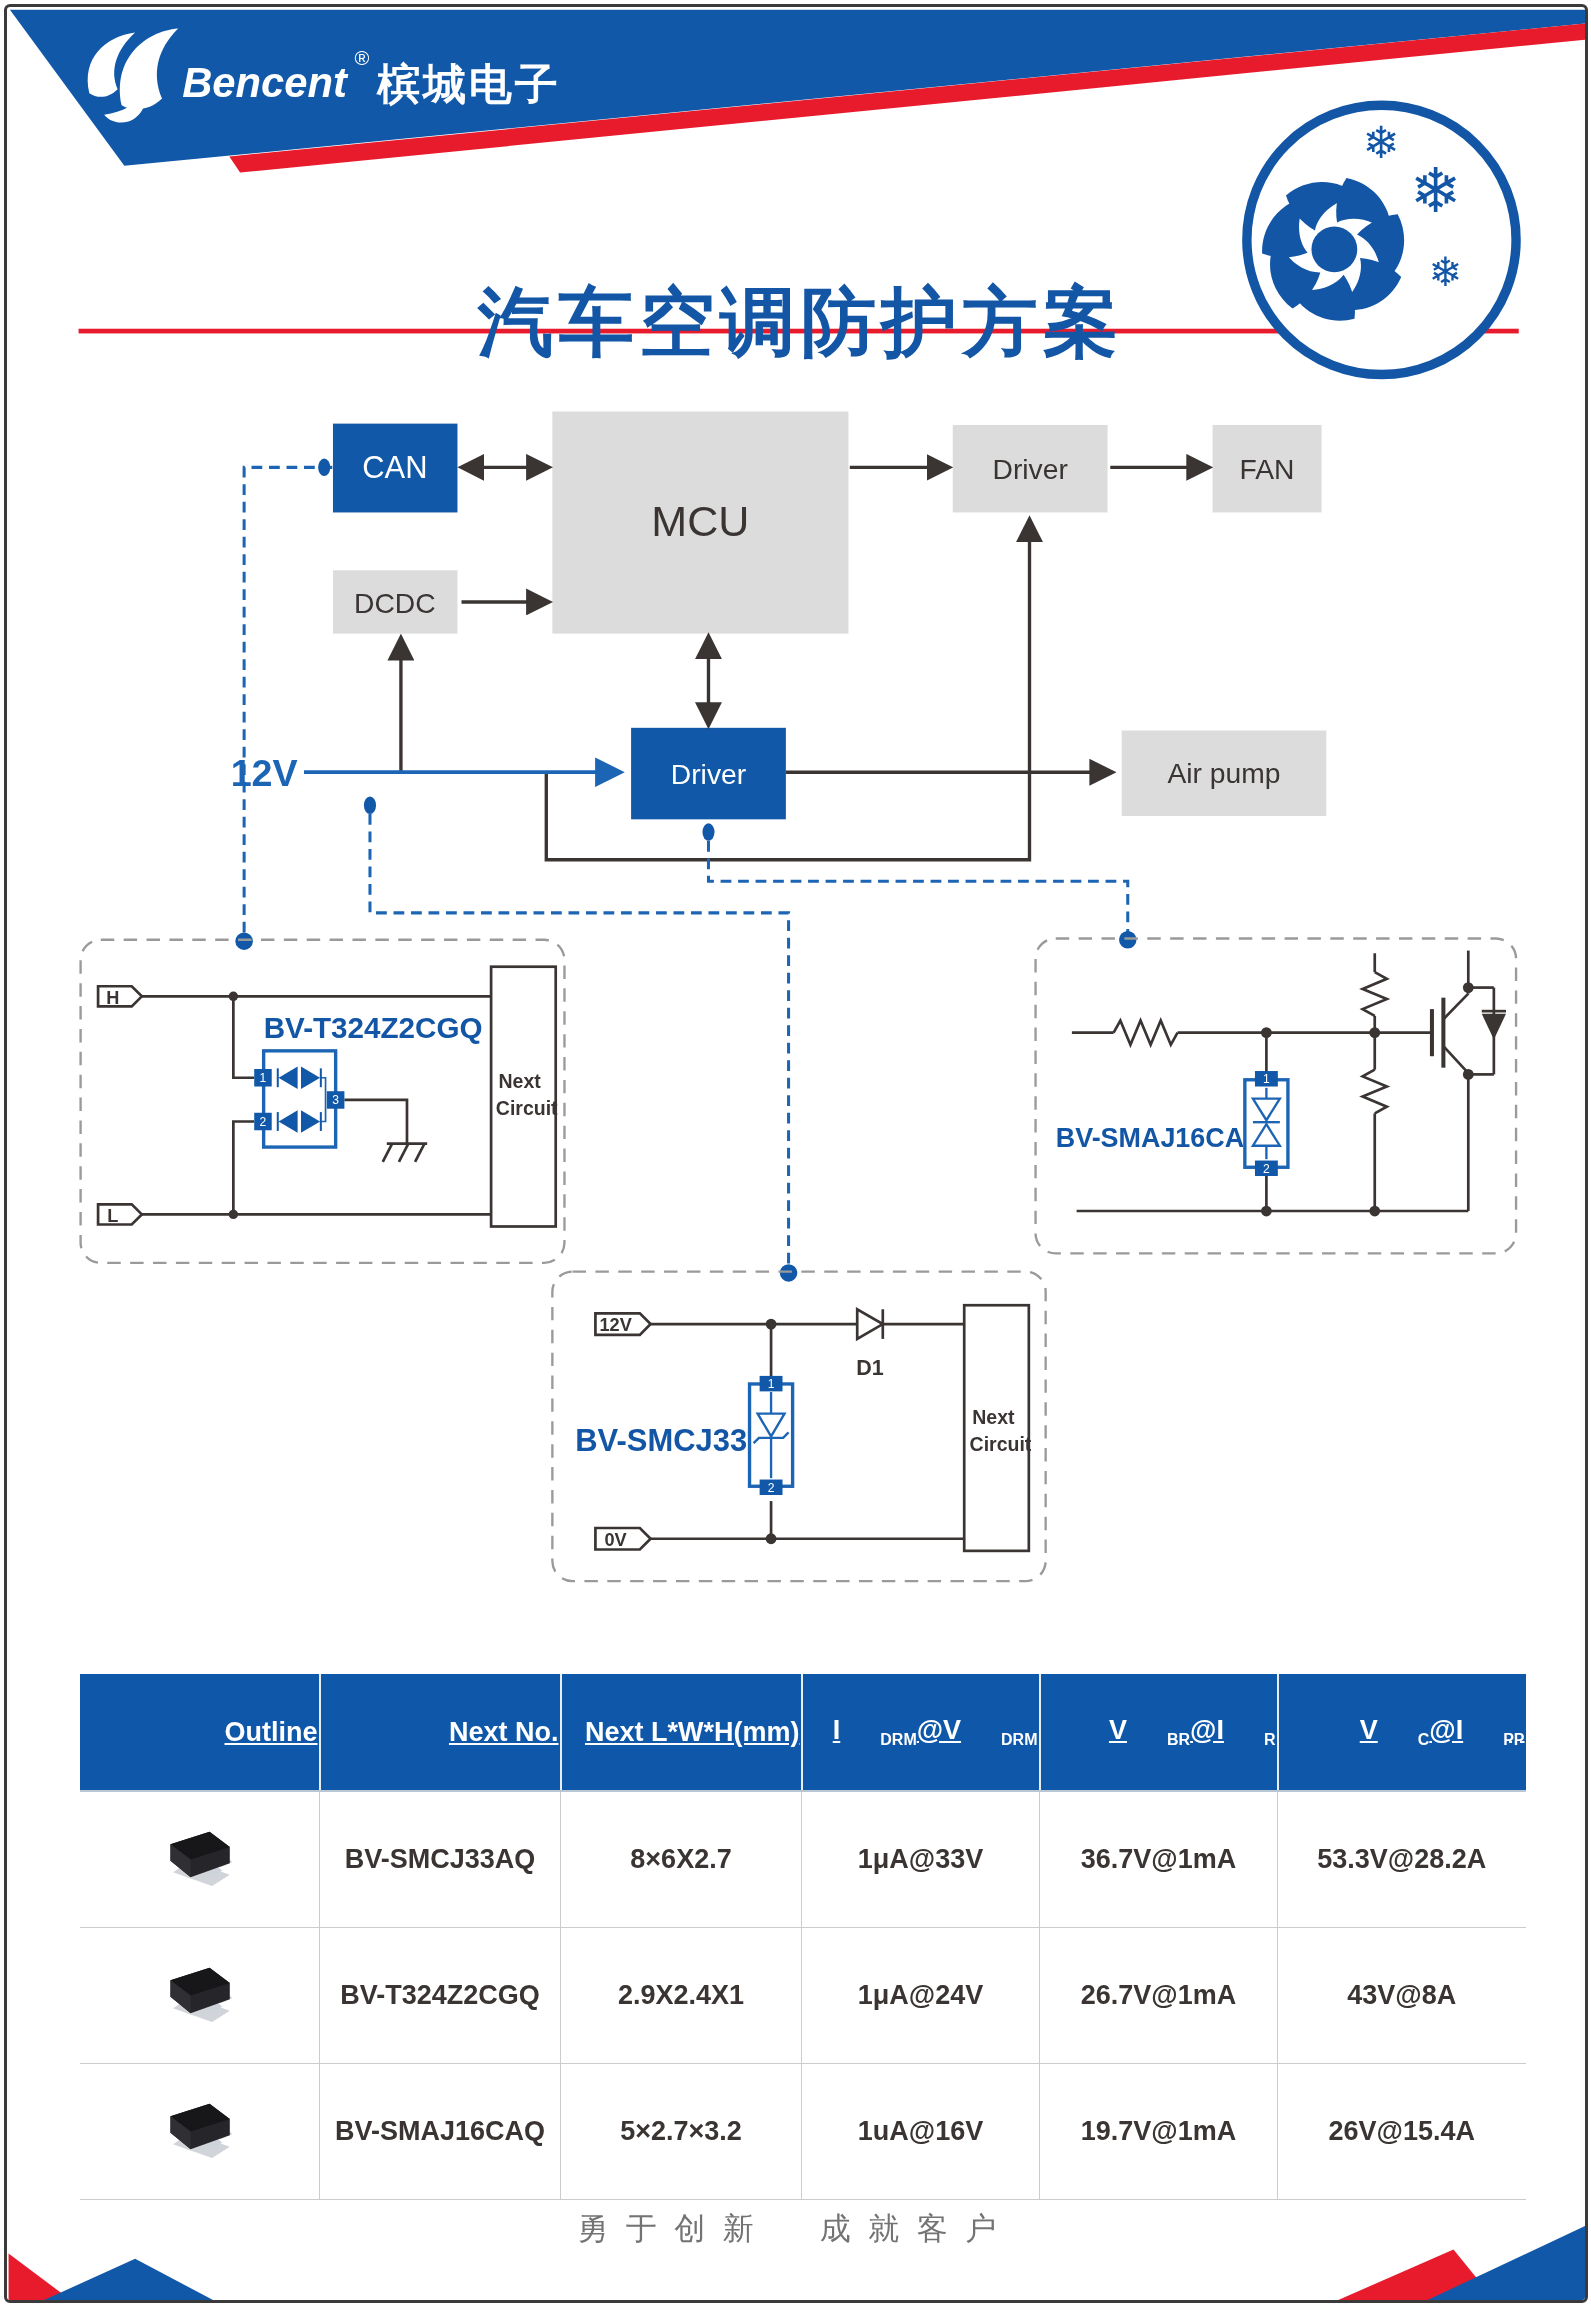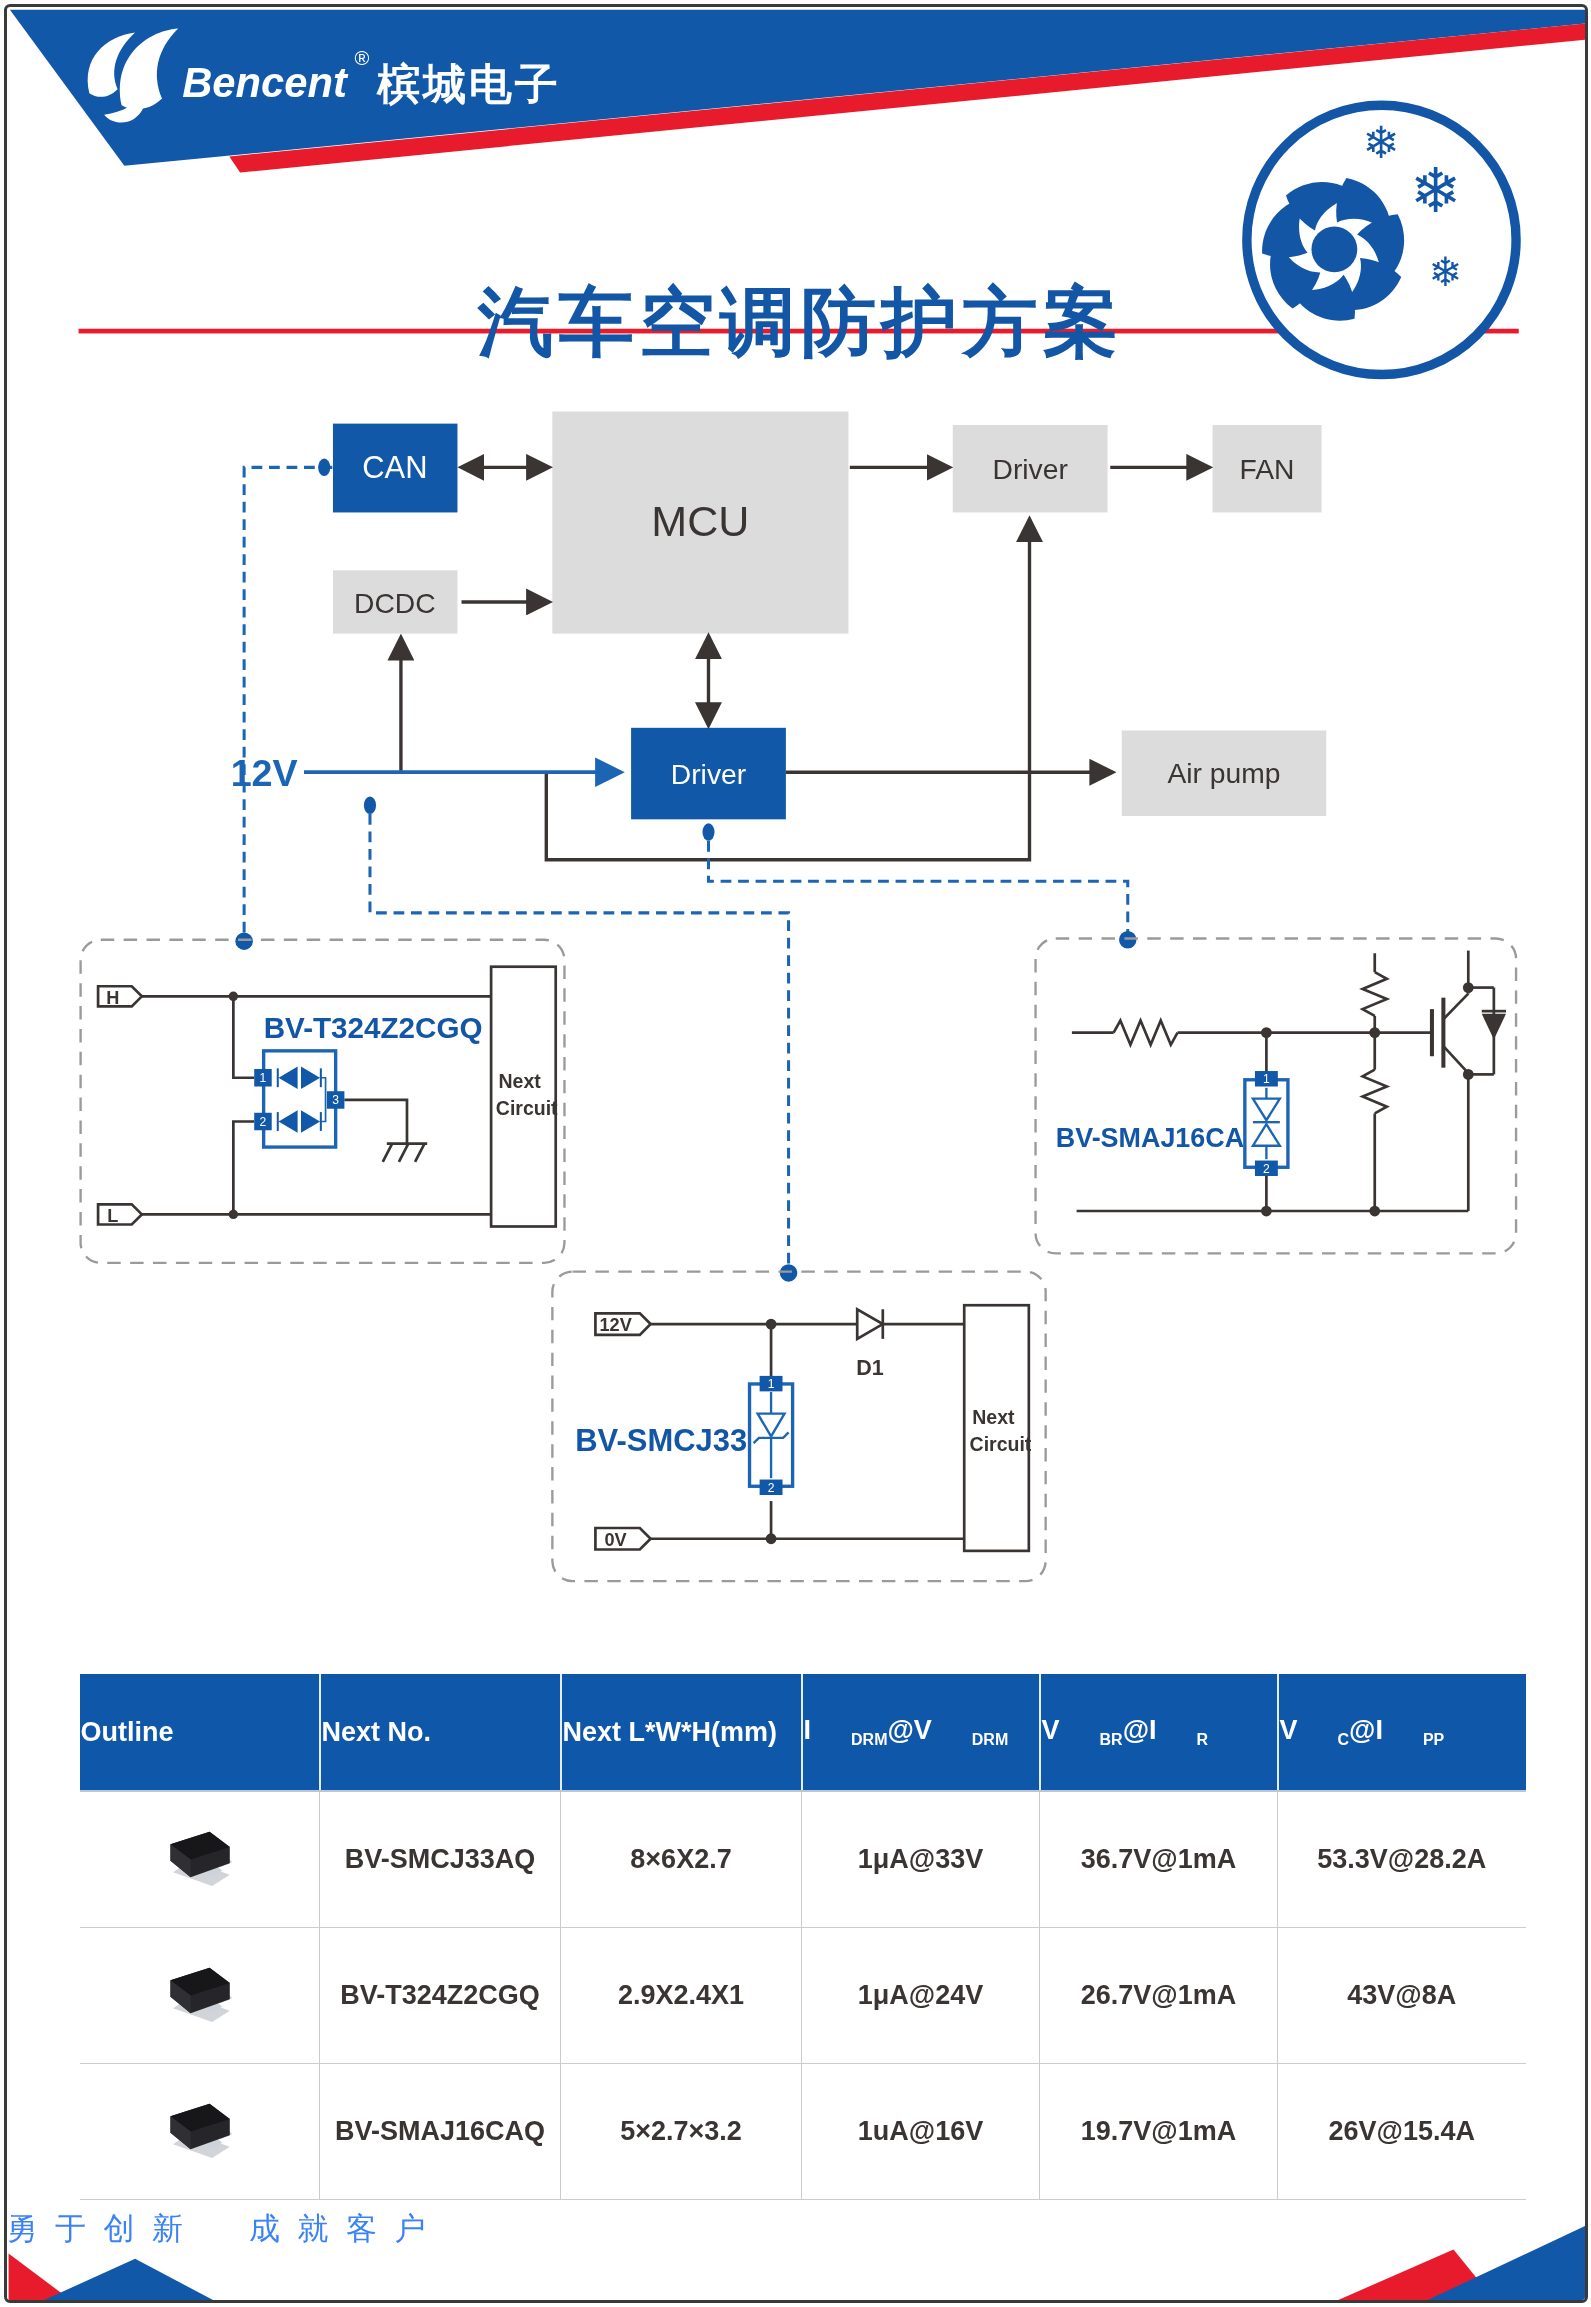--- a/index.html
+++ b/index.html
@@ -20,41 +20,42 @@
 
   
   .spec-table{
     position:absolute;left:73px;top:1667px;width:1446px;
     border-collapse:collapse;table-layout:fixed;
     font-family:"Liberation Sans","DejaVu Sans",sans-serif;
   }
   .spec-table th{
     background:#0f57a9;color:#ffffff;
     font-size:27px;font-weight:bold;
-    height:114px;text-align:left;vertical-align:middle;
+    height:114px;text-align:right;vertical-align:middle;
     border-left:2px solid #e8eef5;border-right:2px solid #e8eef5;
     border-bottom:2.7px solid #b9c6d6;
+    text-decoration:underline;
   }
   .spec-table th:first-child{border-left:none;}
   .spec-table th:last-child{border-right:none;}
   .spec-table th sub{font-size:16px;margin-left:40px;}
   .spec-table td{
     background:#ffffff;color:#3a3433;
     font-size:27px;font-weight:bold;
     height:133px;text-align:center;vertical-align:middle;
     border:1.3px solid #cccccc;
   }
   .spec-table td:first-child{border-left:none;}
   .spec-table td:last-child{border-right:none;}
   .chip-cell svg{display:inline-block;vertical-align:middle;}
 
   
   .footer{
     position:absolute;left:0;top:2201px;width:100%;
-    text-align:left;color:#3b82f6;
+    text-align:center;color:#737373;
     font-size:31px;letter-spacing:17.5px;font-weight:500;
   }
 </style>
 </head>
 <body>
 
 <div class="page">
 
 <svg class="main-svg" viewBox="0 0 2365 3428">
   <defs>

